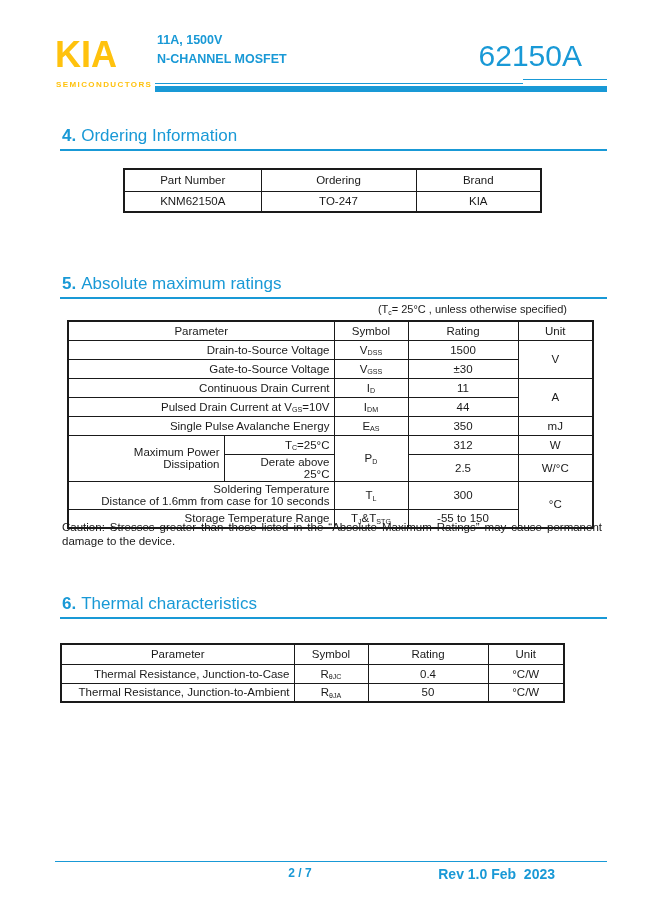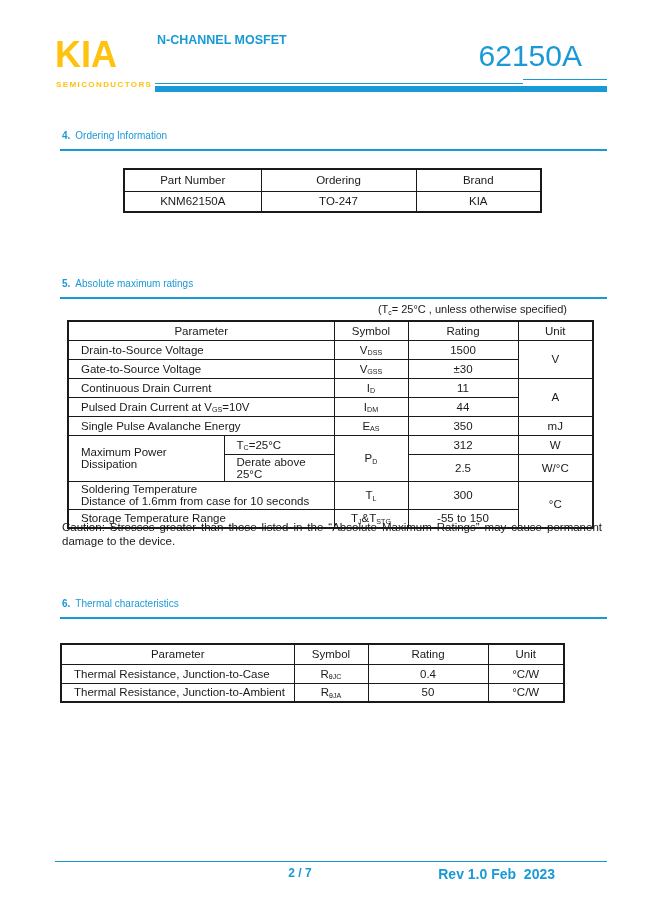--- a/index.html
+++ b/index.html
@@ -14,32 +14,32 @@
   
   .logo{position:absolute;left:55px;top:37px;font-size:36px;font-weight:700;line-height:1;color:var(--logo-yellow);letter-spacing:0;}
   .logo-sub{position:absolute;left:56px;top:80px;font-size:8px;font-weight:700;letter-spacing:1.4px;color:var(--logo-yellow);}
   .hdr-desc{position:absolute;left:157px;top:31px;font-size:12.5px;font-weight:700;line-height:19px;color:var(--accent);}
   .hdr-part{position:absolute;right:42px;top:41px;font-size:30px;font-weight:400;line-height:1;color:var(--accent);text-align:center;}
   .hline-a{position:absolute;left:155px;top:83px;width:368px;height:1px;background:var(--accent);}
   .hline-b{position:absolute;left:523px;top:79px;width:84px;height:1px;background:var(--accent);}
   .hbar{position:absolute;left:155px;top:86px;width:452px;height:6px;background:var(--accent);}
 
   
-  .sec{position:absolute;left:62px;color:var(--accent);font-size:10px;line-height:18px;}
+  .sec{position:absolute;left:62px;color:var(--accent);font-size:17px;line-height:18px;}
   .sec .num{font-weight:700;}
   .sec .ttl{margin-left:5px;font-weight:400;}
   .sec-rule{position:absolute;left:60px;width:547px;height:2px;background:var(--accent);}
   #sec4{top:127px;} #rule4{top:149px;}
   #sec5{top:275px;} #rule5{top:297px;}
   #sec6{top:595px;} #rule6{top:617px;}
 
   
   table{border-collapse:collapse;table-layout:fixed;border:2px solid var(--ink);font-size:11.5px;color:var(--ink);}
   td{border:1px solid var(--ink);text-align:center;vertical-align:middle;padding:1px 4px;}
-  td.l{text-align:left;padding-left:12px;}
+  td.l{text-align:right;padding-left:12px;}
   .sub{font-size:0.62em;position:relative;top:0.22em;letter-spacing:0;}
 
   .t4wrap{position:absolute;left:123px;top:168px;}
   .t4{width:417px;}
   .t4 tr{height:21px;}
   .t4 tr.h{height:22px;}
 
   .note{position:absolute;right:57px;top:303px;width:300px;text-align:right;font-size:11px;color:var(--ink);}
 
   .t5wrap{position:absolute;left:67px;top:320px;}
@@ -60,20 +60,21 @@
   .f-rev{position:absolute;right:69px;top:866px;font-size:14px;font-weight:700;color:var(--accent);white-space:pre;}
 </style>
 </head>
 <body>
 
 <div class="page">
 
   <div class="logo">KIA</div>
   <div class="logo-sub">SEMICONDUCTORS</div>
   <div class="hdr-desc">
+    <div>11A, 1500V</div>
     <div>N-CHANNEL MOSFET</div>
   </div>
   <div class="hdr-part">62150A</div>
   <div class="hline-a"></div>
   <div class="hline-b"></div>
   <div class="hbar"></div>
 
   <div class="sec" id="sec4">
     <span class="num">4.</span><span class="ttl">Ordering Information</span>
   </div>

